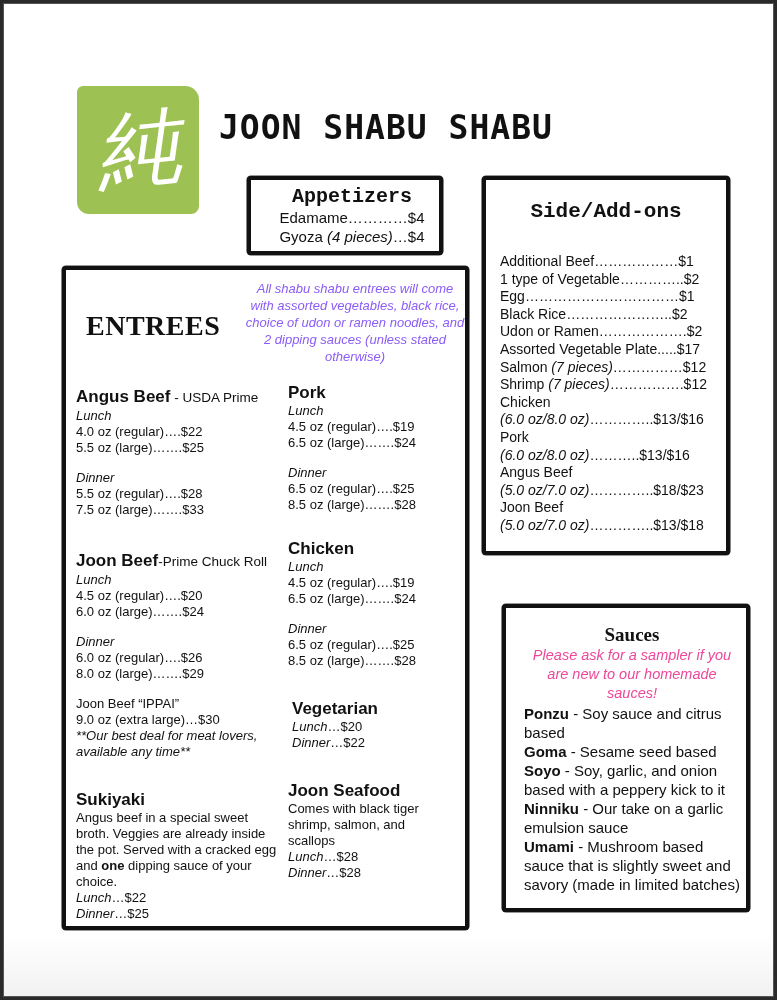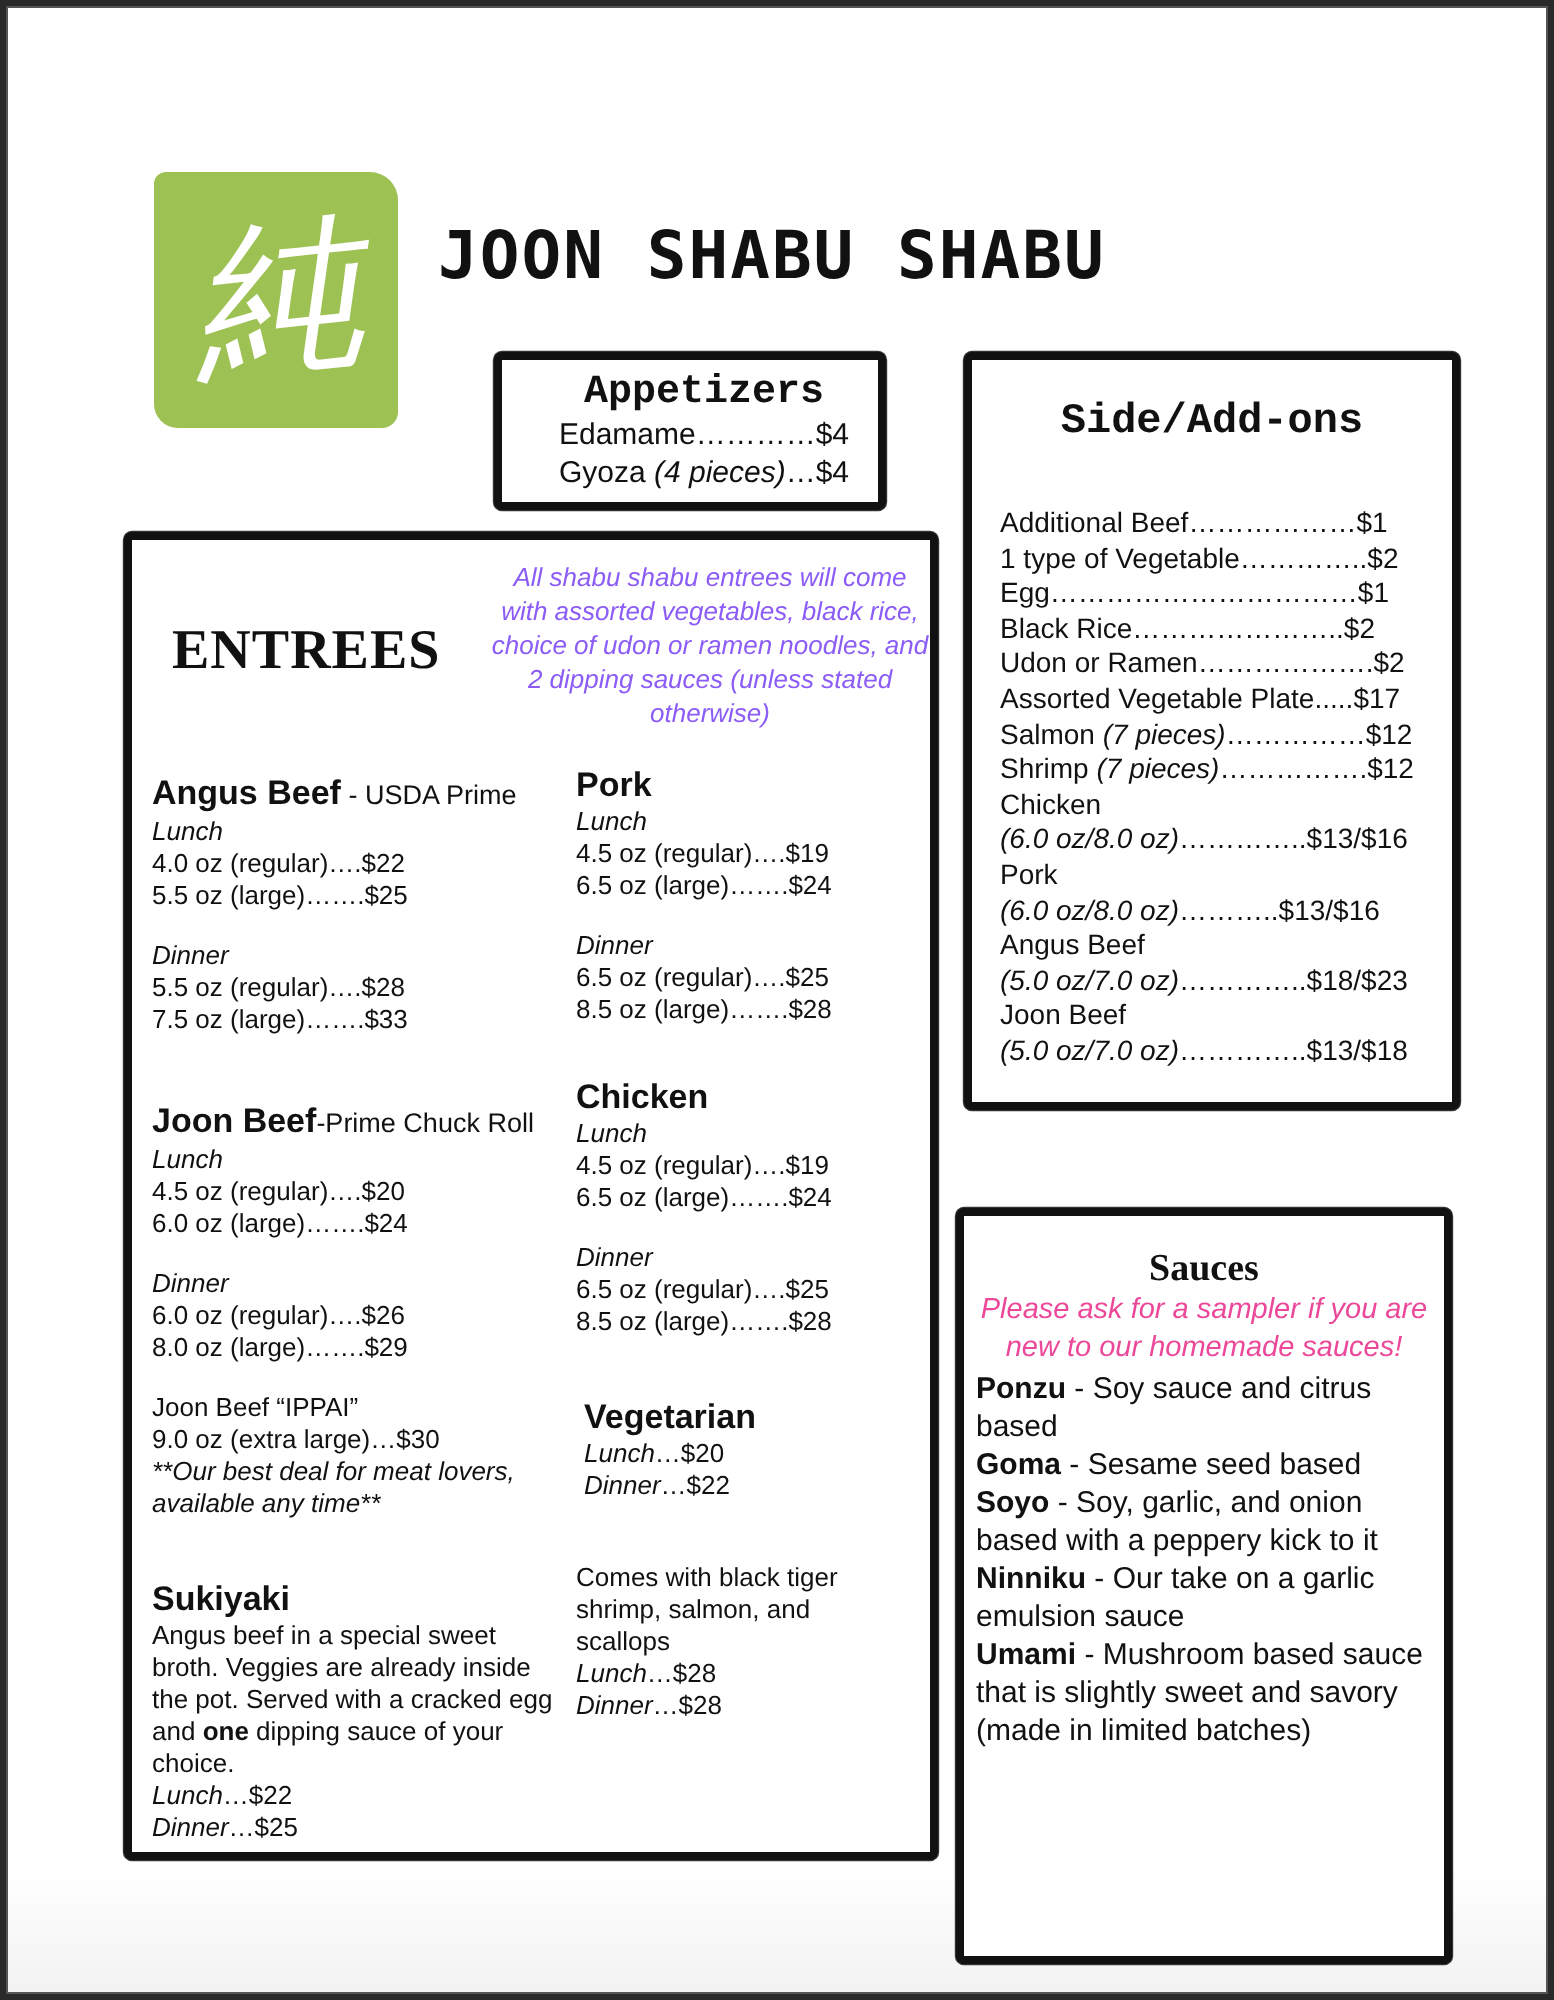--- a/index.html
+++ b/index.html
@@ -35,21 +35,21 @@
   .col-right { left: 222px; top: 113px; width: 180px; }
   .item { margin-bottom: 0; }
   .item-title { font-weight: bold; font-size: 17px; line-height: 20px; }
   .item-title .sub { font-weight: normal; font-size: 13.5px; }
   .meal { font-style: italic; font-size: 13px; line-height: 16px; }
   .price { font-size: 13px; line-height: 16px; white-space: nowrap; }
   .desc { font-size: 13px; line-height: 16px; }
   .gap { height: 14px; }
 
   
-  .sauces { left: 474px; top: 600px; width: 248px; height: 378px; padding: 16px 6px 0 6px; }
+  .sauces { left: 498px; top: 600px; width: 248px; height: 308px; padding: 16px 6px 0 18px; }
   .sauces .hdr { font-family: "Liberation Serif", serif; font-weight: bold; font-size: 19px; text-align: center; line-height: 22px; }
   .sauces .sub { color: #ec4899; font-style: italic; font-size: 14.5px; line-height: 19px; text-align: center; margin-bottom: 1px; }
   .sauce { font-size: 15px; line-height: 19px; }
   .sauce b { font-weight: bold; }
 </style>
 </head>
 <body>
 
 <div class="page">
   <div class="page-shade"></div>
@@ -147,20 +147,21 @@
         <div class="price">8.5 oz (large)…….$28</div>
       </div>
       <div style="height:30px"></div>
       <div class="item" style="padding-left:4px">
         <div class="item-title">Vegetarian</div>
         <div class="price"><i>Lunch</i><span>…$20</span></div>
         <div class="price"><i>Dinner</i><span>…$22</span></div>
       </div>
       <div style="height:30px"></div>
       <div class="item">
+        <div class="item-title">Joon Seafood</div>
         <div class="desc" style="width:150px">Comes with black tiger shrimp, salmon, and scallops</div>
         <div class="price"><i>Lunch</i><span>…$28</span></div>
         <div class="price"><i>Dinner</i><span>…$28</span></div>
       </div>
     </div>
   </div>
 
   <div class="box sauces">
     <div class="hdr">Sauces</div>
     <div class="sub">Please ask for a sampler if you are new to our homemade sauces!</div>

